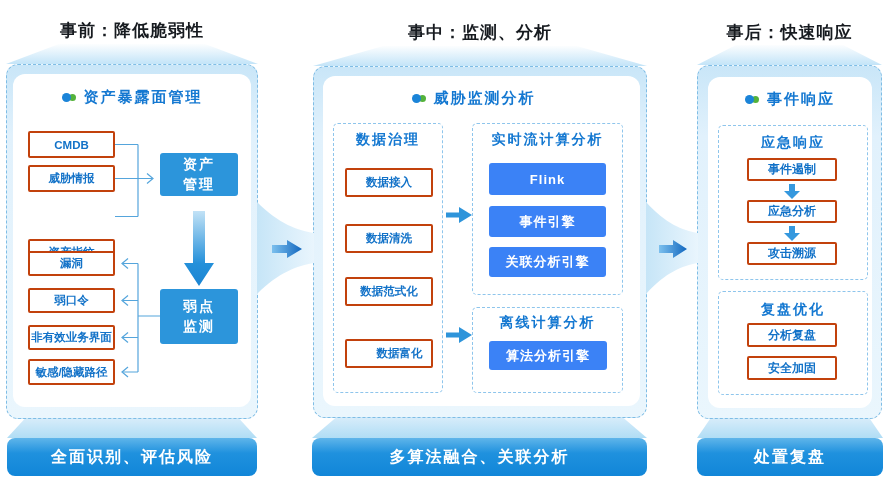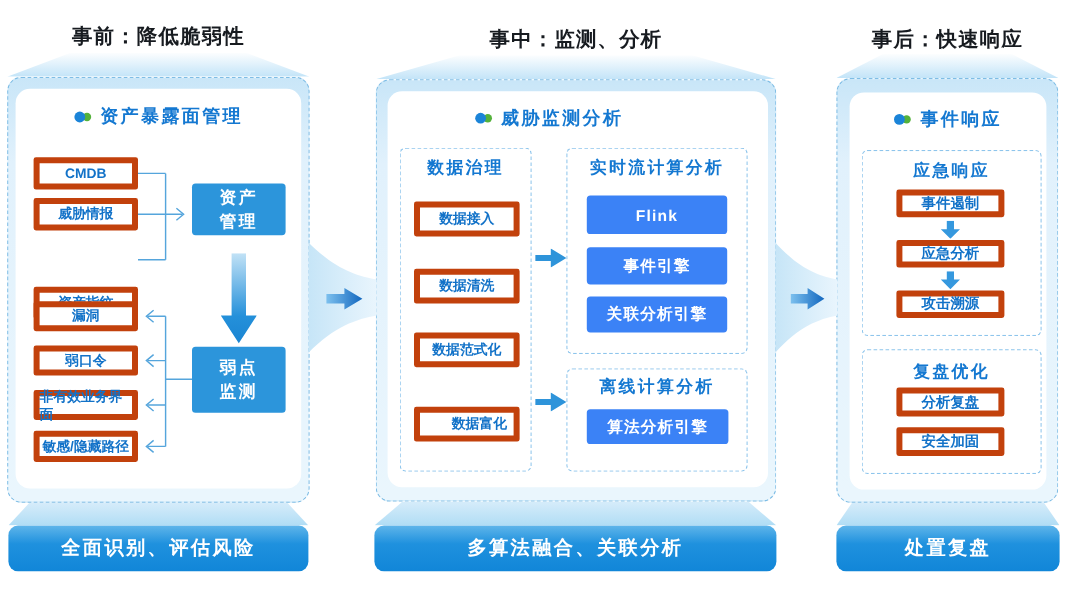--- a/index.html
+++ b/index.html
@@ -12,21 +12,21 @@
         clip-path:polygon(21% 0,79% 0,100% 100%,0 100%);}
   .panel{position:absolute;border:1.5px dashed #7fbde5;border-radius:12px;box-sizing:border-box;
          background:linear-gradient(180deg,#c9e6f8 0%,#e1f1fc 20%,#eaf6fd 100%);}
   .card{position:absolute;background:#ffffff;border-radius:12px;}
   .card-header{position:absolute;display:flex;align-items:center;justify-content:center;gap:8px;
                font-size:15px;font-weight:700;color:#1478d1;letter-spacing:2px;}
   .bullet{position:relative;width:14px;height:9px;display:inline-block;flex:0 0 14px;}
   .bullet::before{content:"";position:absolute;right:0;top:1px;width:7px;height:7px;border-radius:50%;background:#54b23b;}
   .bullet::after{content:"";position:absolute;left:0;top:0;width:9px;height:9px;border-radius:50%;background:#1b84d8;}
   .wbox{position:absolute;display:flex;align-items:center;justify-content:center;box-sizing:border-box;
-        background:#fff;border:5px solid #c2410c;color:#1272c8;font-size:11.5px;font-weight:700;border-radius:2px;}
+        background:#fff;border:2px solid #c2410c;color:#1272c8;font-size:11.5px;font-weight:700;border-radius:2px;}
   .bbox{position:absolute;display:flex;flex-direction:column;align-items:center;justify-content:center;
         background:#2c95db;color:#fff;font-weight:700;font-size:14px;line-height:1.4;border-radius:3px;letter-spacing:2px;}
   .btn{position:absolute;display:flex;align-items:center;justify-content:center;
        background:#3b82f6;color:#fff;font-weight:700;font-size:13px;border-radius:3px;letter-spacing:1px;}
   .subbox{position:absolute;border:1.2px dashed #8ec5ec;border-radius:5px;box-sizing:border-box;background:#fff;}
   .sub-title{position:absolute;text-align:center;color:#1478d1;font-size:14px;font-weight:700;letter-spacing:2px;}
   .banner{position:absolute;display:flex;align-items:center;justify-content:center;color:#fff;
           font-size:16px;font-weight:700;letter-spacing:2px;border-radius:8px;
           background:linear-gradient(180deg,#5fb5ea 0%,#1f91de 40%,#1186d8 100%);}
   .btrap{position:absolute;background:linear-gradient(180deg,#d6ecfa 0%,#b0ddf5 100%);
@@ -121,21 +121,21 @@
       <polyline points="32,43.5 38,48.5 32,53.5"></polyline>
       <path d="M45,186 H23 M23,133.5 V242 M23,133.5 H8 M23,170.5 H8 M23,207.5 H8 M23,242 H8"></path>
       <polyline points="13,128.5 7,133.5 13,138.5"></polyline>
       <polyline points="13,165.5 7,170.5 13,175.5"></polyline>
       <polyline points="13,202.5 7,207.5 13,212.5"></polyline>
       <polyline points="13,237 7,242 13,247"></polyline>
     </g>
   </svg>
 
   <div class="card" style="left:323px;top:76px;width:317px;height:330px;"></div>
-  <div class="card-header" style="left:323px;top:89px;width:269px;">
+  <div class="card-header" style="left:323px;top:89px;width:269px;padding-left:16px;">
     <span class="bullet"></span>
     <span>威胁监测分析</span>
   </div>
 
   <div class="subbox" style="left:333px;top:123px;width:110px;height:270px;"></div>
   <div class="sub-title" style="left:333px;top:131px;width:110px;">数据治理</div>
   <div class="wbox" style="left:345px;top:168px;width:88px;height:29px;">数据接入</div>
   <div class="wbox" style="left:345px;top:224px;width:88px;height:29px;">数据清洗</div>
   <div class="wbox" style="left:345px;top:277px;width:88px;height:29px;">数据范式化</div>
   <div class="wbox" style="left:345px;top:339px;width:88px;height:29px;padding-left:21px;">数据富化</div>

